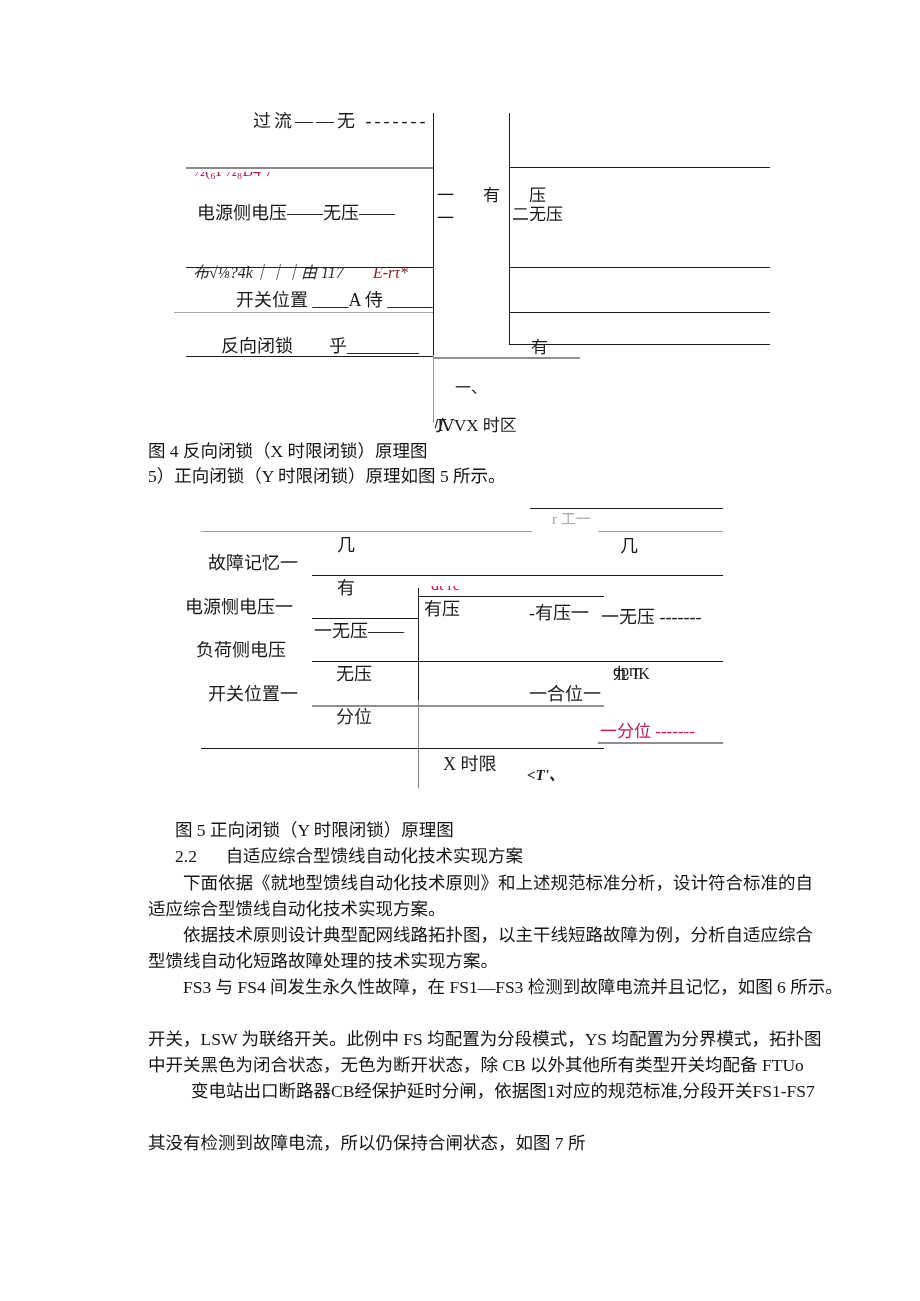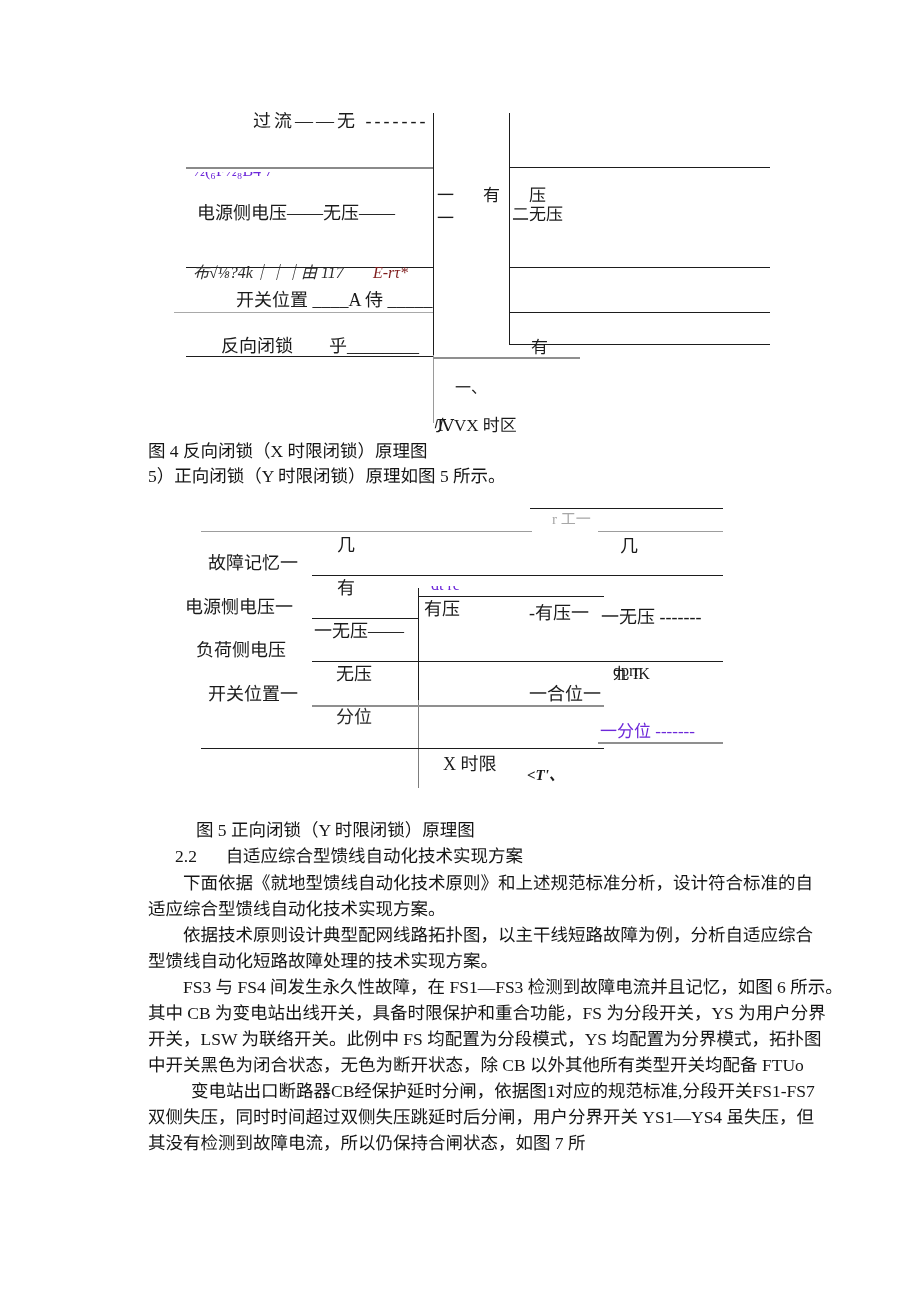--- a/index.html
+++ b/index.html
@@ -27,21 +27,21 @@
   .f18{font-size:18px;}
   .f17{font-size:17px;}
   .f16{font-size:16px;}
   .f15{font-size:15px;}
   .f13{font-size:16px;margin-top:17px;}
   .f11{font-size:11px;}
   .f9{font-size:15px;}
   .ls3{letter-spacing:3px;}
   .ls6{letter-spacing:6px;}
   .ital{font-style:italic;}
-  .ghost{color:#6d28d9;}
+  .ghost{color:#be185d;}
   .ghost2{color:#8d8d8d;}
   .ghost3{color:#a7a7a7;}
   .clip-half{display:block;overflow:hidden;height:9px;}
   .clip-half > span{display:block;position:relative;top:-9px;}
 
   
   .txt{position:absolute;white-space:nowrap;font-size:17.5px;line-height:1;
        font-family:"Liberation Serif","DejaVu Serif",serif;color:#151515;}
   .cap{position:absolute;white-space:nowrap;font-size:17.5px;line-height:1;color:#151515;}
 </style>
@@ -148,36 +148,34 @@
     <div class="lab cn f15 ital" style="left:527px;top:768px;font-weight:bold;">&lt;T'、</div>
 
     <div class="lab cn f9 ghost3" style="left:552px;top:512px;">r 工一</div>
     <div class="lab cn f18" style="left:620px;top:537px;">几</div>
     <div class="lab cn f18" style="left:601px;top:608px;">一无压 -------</div>
     <div class="lab cn f13" style="left:613px;top:646px;">qprr</div>
     <div class="lab cn f16" style="left:613px;top:666px;">九 IK</div>
     <div class="lab cn f17 ghost" style="left:600px;top:723px;">一分位 -------</div>
   </div>
 
-  <div class="cap" style="left:175px;top:822px;margin-left:21px;">图 5 正向闭锁（Y 时限闭锁）原理图</div>
+  <div class="cap" style="left:175px;top:822px;">图 5 正向闭锁（Y 时限闭锁）原理图</div>
 
   <div class="txt" style="left:175px;top:848px;">
     <span>2.2</span>
     <span style="display:inline-block;width:20px;"></span>
     <span>自适应综合型馈线自动化技术实现方案</span>
   </div>
 
   <div class="txt" style="left:148px;top:875px;">　　下面依据《就地型馈线自动化技术原则》和上述规范标准分析，设计符合标准的自</div>
   <div class="txt" style="left:148px;top:901px;">适应综合型馈线自动化技术实现方案。</div>
 
   <div class="txt" style="left:148px;top:927px;">　　依据技术原则设计典型配网线路拓扑图，以主干线短路故障为例，分析自适应综合</div>
   <div class="txt" style="left:148px;top:953px;">型馈线自动化短路故障处理的技术实现方案。</div>
 
   <div class="txt" style="left:148px;top:979px;">　　FS3 与 FS4 间发生永久性故障，在 FS1—FS3 检测到故障电流并且记忆，如图 6 所示。</div>
-  <div class="txt" style="left:148px;top:1005px;">其中 CB 为变电站出线开关，具备时限保护和重合功能，FS 为分段开关，YS 为用户分界</div>
   <div class="txt" style="left:148px;top:1031px;">开关，LSW 为联络开关。此例中 FS 均配置为分段模式，YS 均配置为分界模式，拓扑图</div>
   <div class="txt" style="left:148px;top:1057px;">中开关黑色为闭合状态，无色为断开状态，除 CB 以外其他所有类型开关均配备 FTUo</div>
 
   <div class="txt" style="left:156px;top:1083px;">　　变电站出口断路器CB经保护延时分闸，依据图1对应的规范标准,分段开关FS1-FS7</div>
-  <div class="txt" style="left:148px;top:1109px;">双侧失压，同时时间超过双侧失压跳延时后分闸，用户分界开关 YS1—YS4 虽失压，但</div>
   <div class="txt" style="left:148px;top:1135px;">其没有检测到故障电流，所以仍保持合闸状态，如图 7 所</div>
 
 </div>
 
 </body></html>

